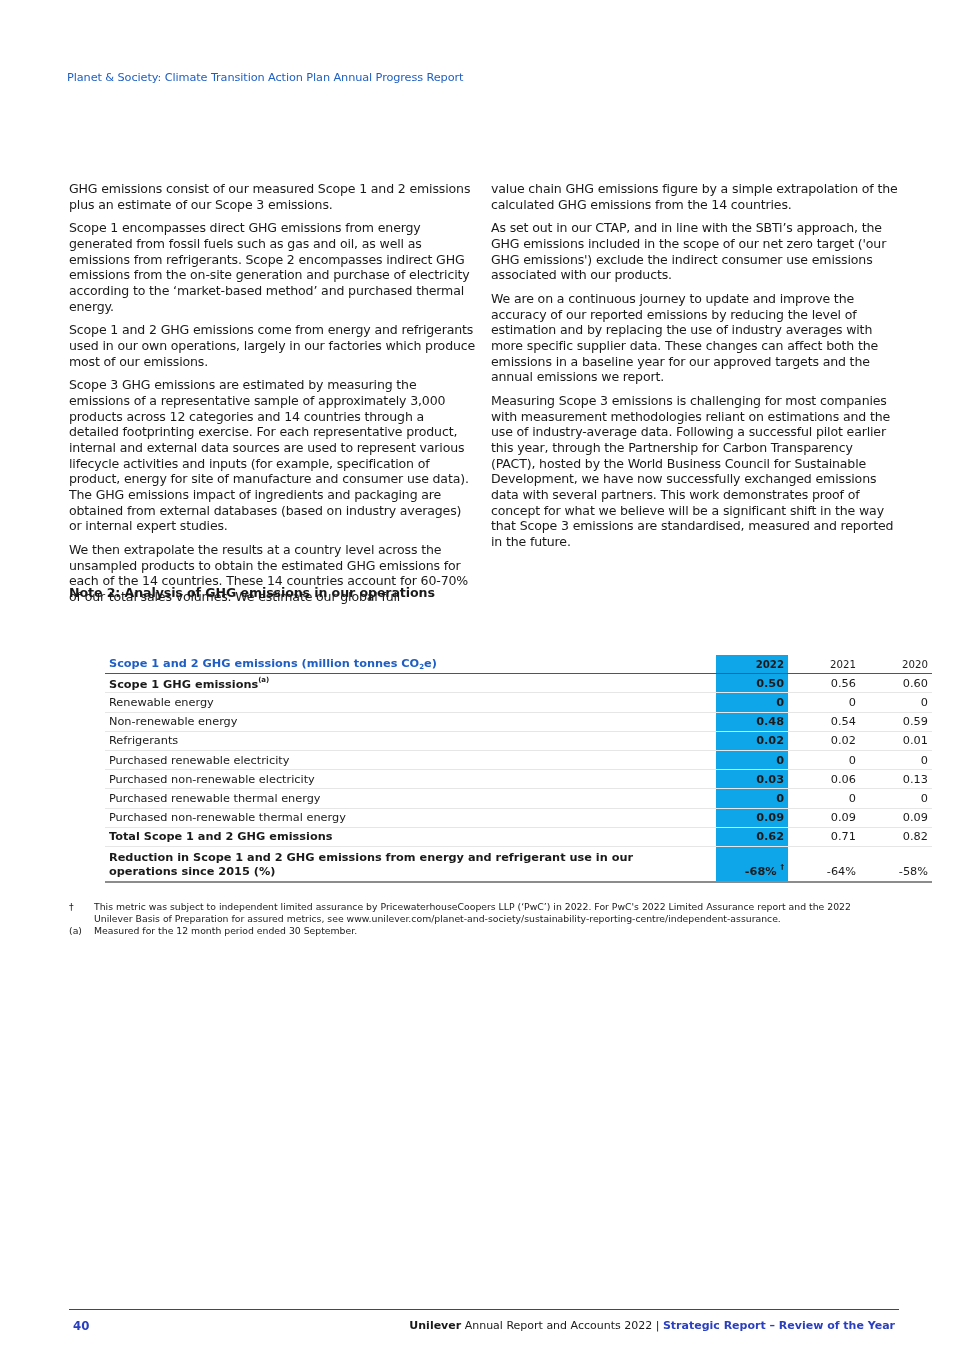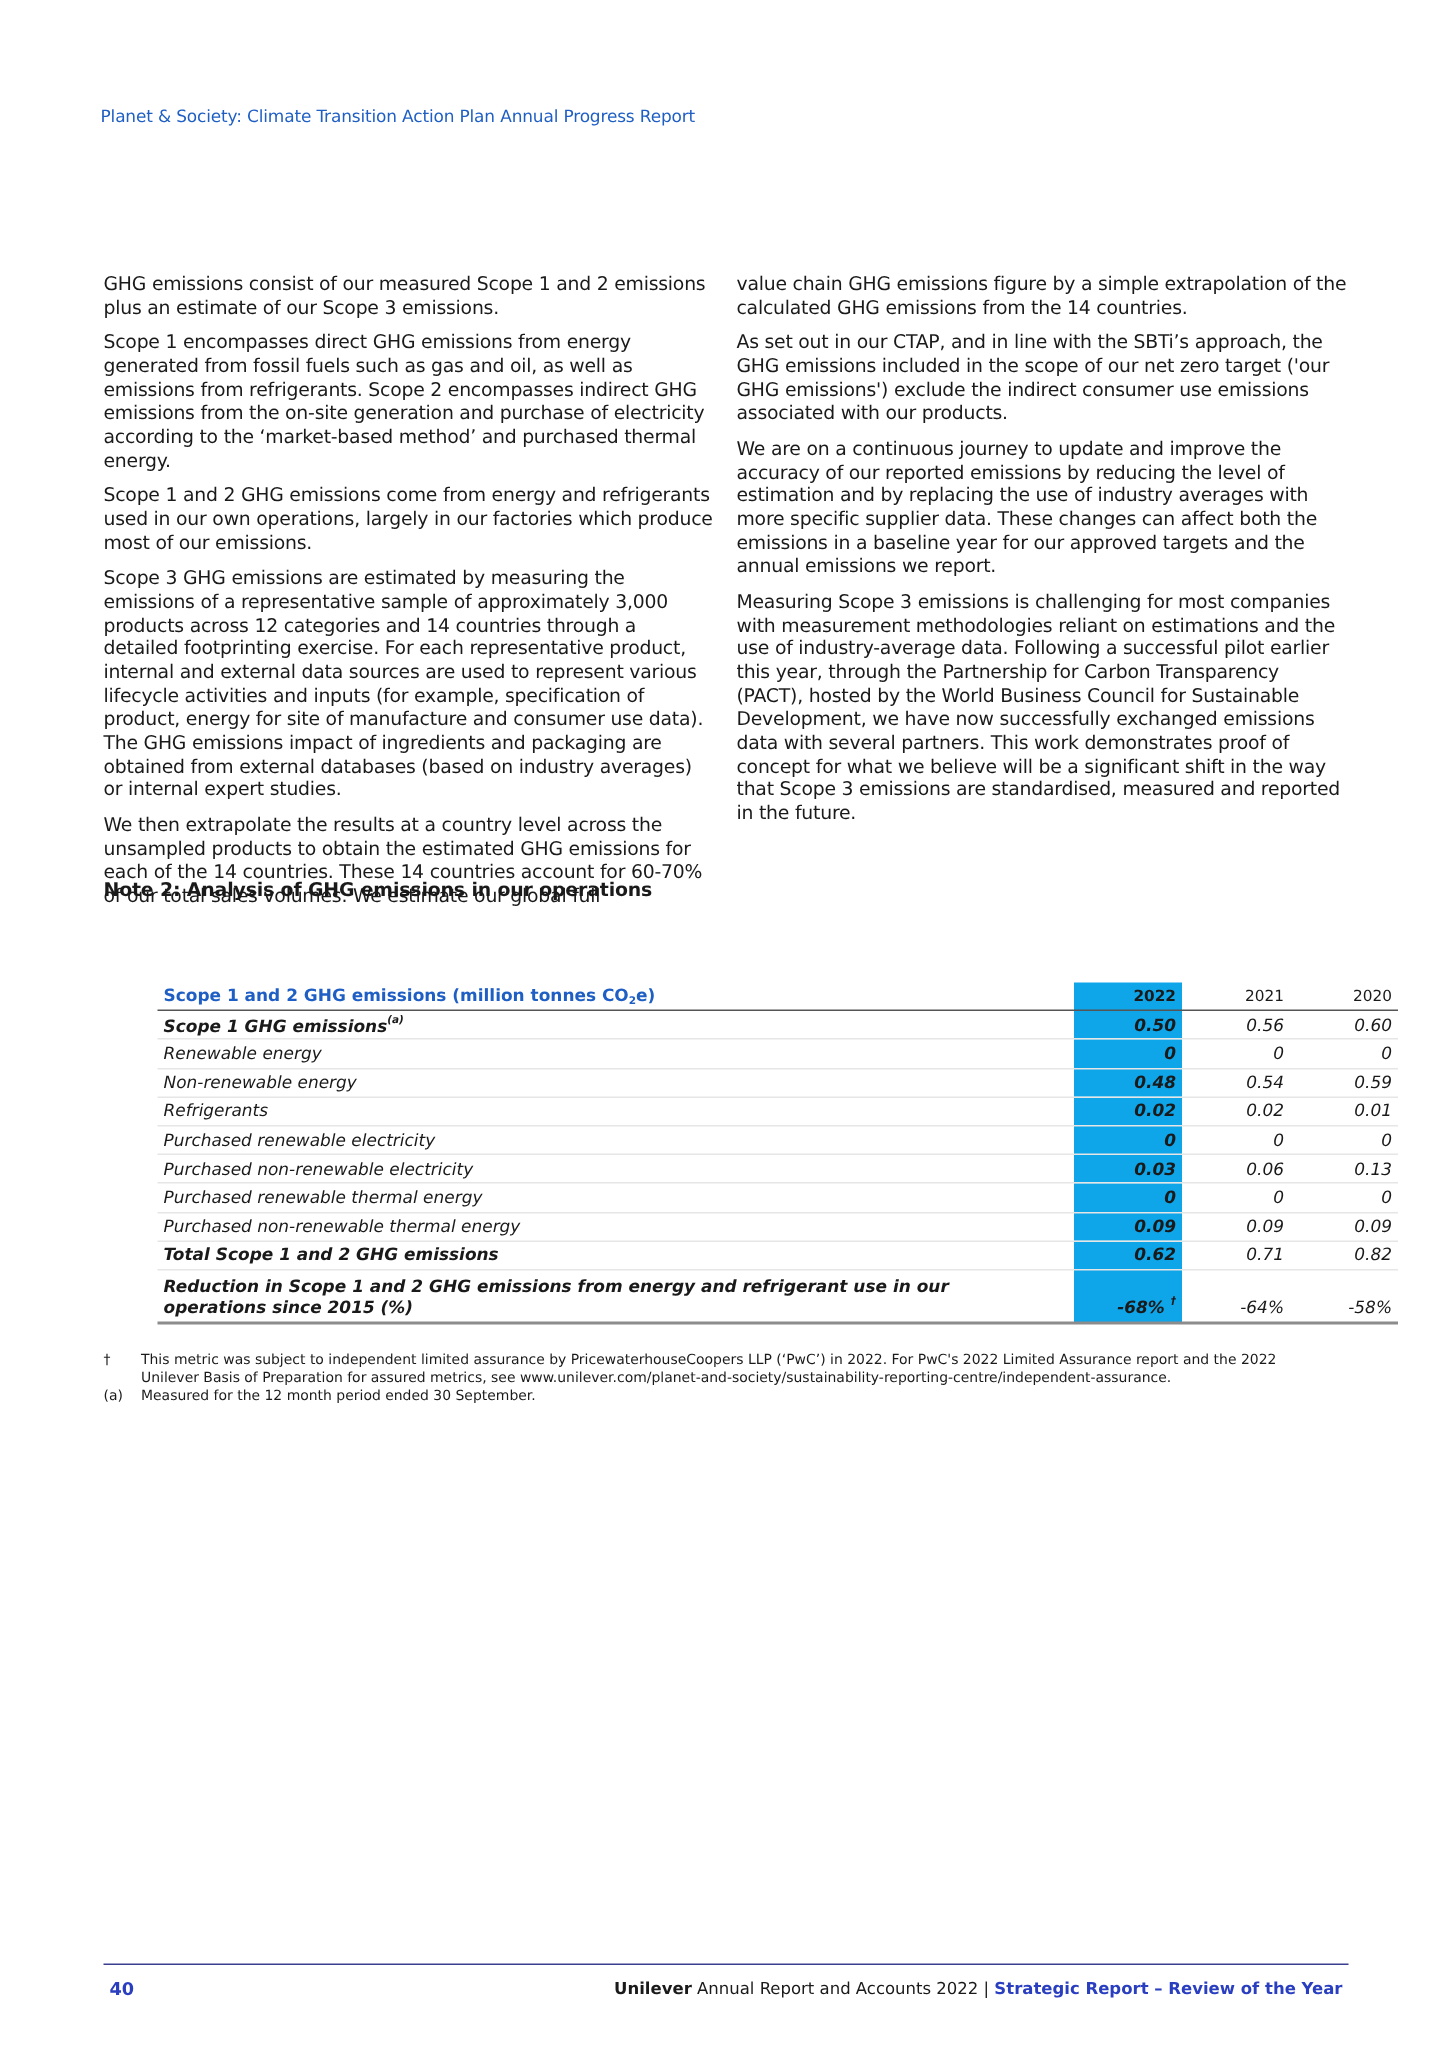--- a/index.html
+++ b/index.html
@@ -9,21 +9,21 @@
   .col { width: 408px; font-size: 12.55px; line-height: 15.7px; letter-spacing: -0.15px; }
   .col p { margin: 0 0 7.8px 0; }
   .note-title { position: absolute; left: 69px; top: 585px; font-size: 12.6px; font-weight: bold; letter-spacing: -0.1px; }
 
   table.ghg { position: absolute; left: 69px; top: 655px; width: 827px; border-collapse: collapse; font-size: 11.3px; margin-left: 36px; }
   table.ghg th, table.ghg td { padding: 0 4px; height: 18.2px; vertical-align: middle; }
   table.ghg thead th { font-weight: normal; border-bottom: 1.2px solid #555; }
   table.ghg thead th.title { text-align: left; color: #1f5fc4; font-weight: bold; font-size: 11.3px; }
   table.ghg thead th.yr { text-align: right; font-size: 10.2px; }
   table.ghg thead th.yr.cur { font-weight: bold; }
-  table.ghg tbody td { border-bottom: 1px solid #e6e6e6; font-style: italic; }
+  table.ghg tbody td { border-bottom: 1px solid #e6e6e6; }
   table.ghg td.num { text-align: right; width: 64px; }
   table.ghg td.num.cur, table.ghg th.cur { background: #0ea5e9; font-weight: bold; }
   table.ghg td.num.cur { width: 64px; }
   table.ghg tr.bold td.label { font-weight: bold; }
   table.ghg tr.last td { border-bottom: 2.2px solid #8c8c8c; height: 32px; vertical-align: bottom; padding-bottom: 2px; line-height: 14px; }
   sup.fn { font-size: 7px; vertical-align: 6px; }
   sub.co2 { font-size: 7px; vertical-align: -2px; }
 
   .footnotes { position: absolute; left: 69px; top: 901px; width: 830px; font-size: 9.3px; line-height: 12px; }
   .fn-row { display: flex; }

